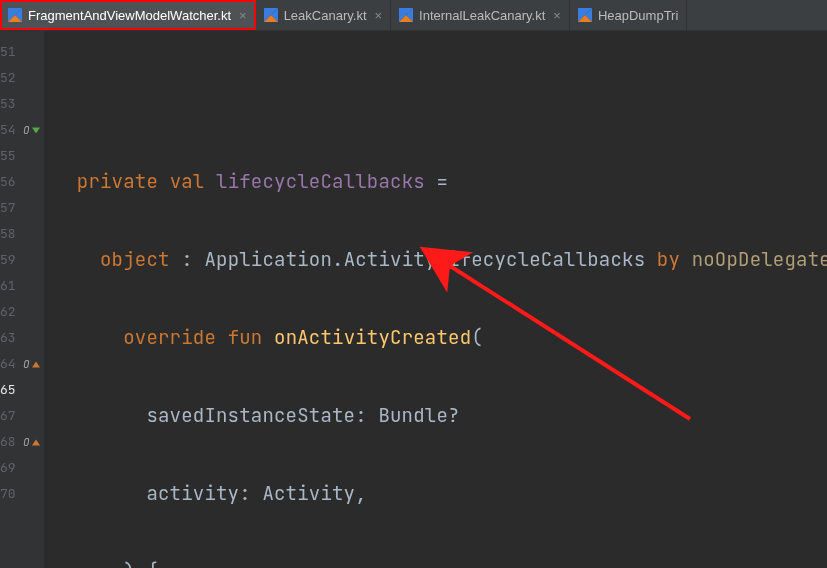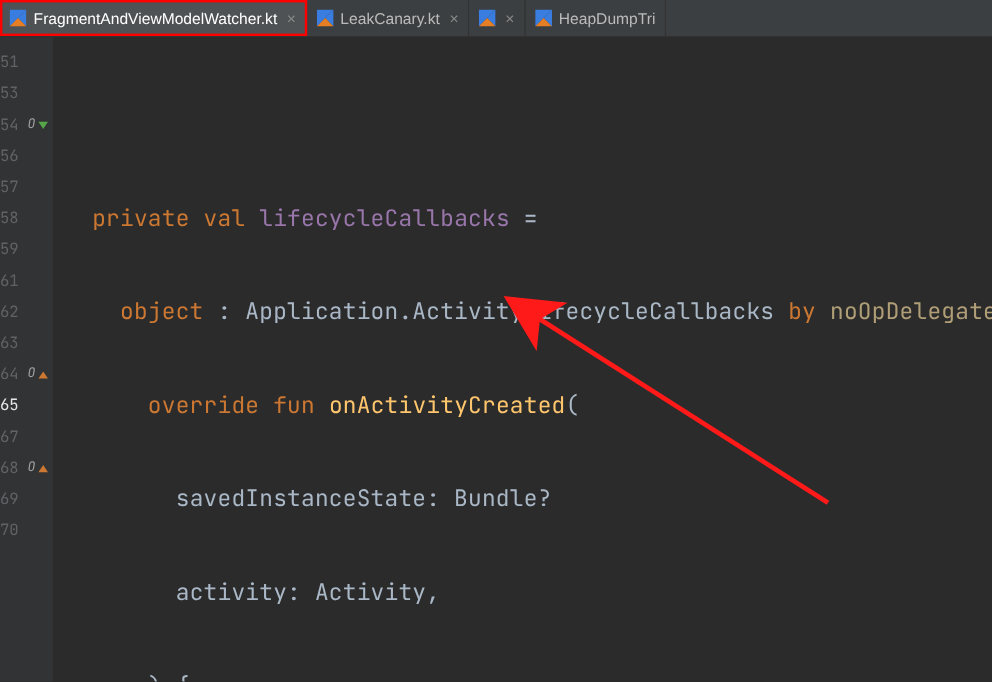--- a/index.html
+++ b/index.html
@@ -154,44 +154,47 @@
     <span class="tab-close">×</span>
   </div>
   <div class="tab">
     <span class="tab-icon">
       <svg viewBox="0 0 16 16">
           <polygon points="0,0 16,0 0,16" fill="#3a7de0"></polygon>
           <polygon points="16,0 8,8 16,16" fill="#3a7de0"></polygon>
           <polygon points="0,16 8,8 16,16" fill="#e57e25"></polygon>
         </svg>
     </span>
+    <span>InternalLeakCanary.kt</span>
     <span class="tab-close">×</span>
   </div>
   <div class="tab">
     <span class="tab-icon">
       <svg viewBox="0 0 16 16">
           <polygon points="0,0 16,0 0,16" fill="#3a7de0"></polygon>
           <polygon points="16,0 8,8 16,16" fill="#3a7de0"></polygon>
           <polygon points="0,16 8,8 16,16" fill="#e57e25"></polygon>
         </svg>
     </span>
     <span>HeapDumpTri</span>
   </div>
 </div>
 
 <div class="editor">
   <div class="gutter">
     <div class="gutter-line"><span>51</span></div>
+    <div class="gutter-line"><span>52</span></div>
     <div class="gutter-line"><span>53</span></div>
     <div class="gutter-line"><span>54</span>
       <span class="gutter-mark">
           <span class="o-letter">O</span>
           <span class="override-down"></span>
         </span>
     </div>
+    <div class="gutter-line"><span>55</span></div>
     <div class="gutter-line"><span>56</span></div>
     <div class="gutter-line"><span>57</span></div>
     <div class="gutter-line"><span>58</span></div>
     <div class="gutter-line"><span>59</span></div>
     <div class="gutter-line"><span>61</span></div>
     <div class="gutter-line"><span>62</span></div>
     <div class="gutter-line"><span>63</span></div>
     <div class="gutter-line"><span>64</span>
       <span class="gutter-mark">
           <span class="o-letter">O</span>

